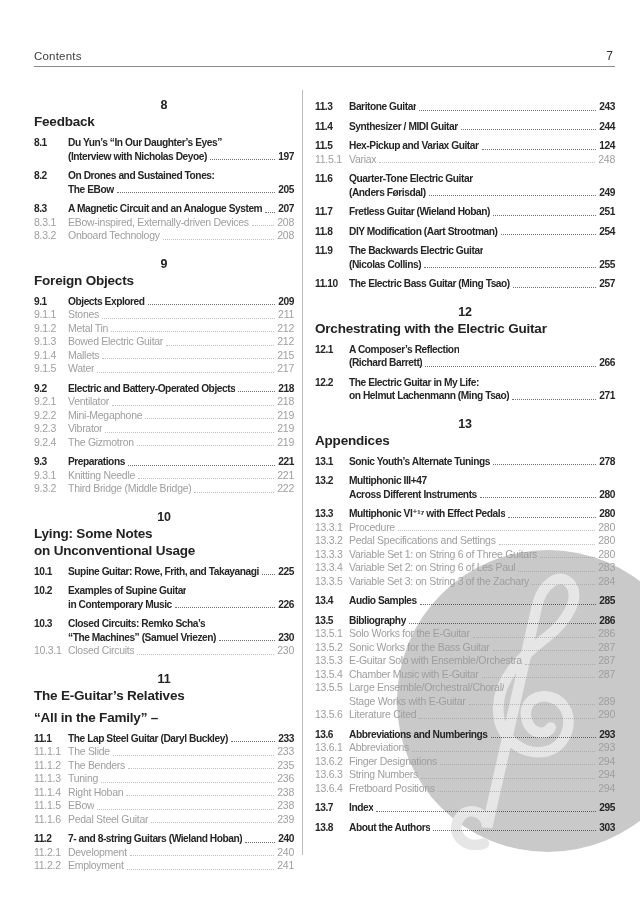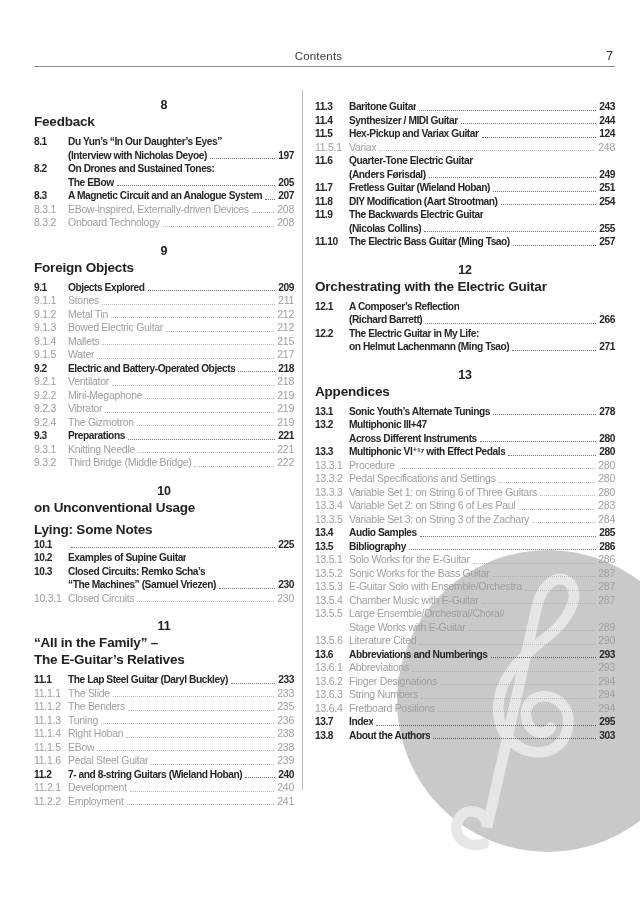--- a/index.html
+++ b/index.html
@@ -17,21 +17,21 @@
   }
   .wm-clef { position:absolute; left:452px; top:548px; width:132px; height:308px;
     transform:rotate(7deg); }
   .wm-clef path { fill:none; stroke:#e6e6e6; stroke-width:9; stroke-linecap:round; }
   
   .hdr {
     position:absolute; z-index:1; left:34px; right:25px; top:50px; height:16px;
     border-bottom:1px solid #8a8a8a;
   }
   .hdr-title {
-    position:absolute; left:0; right:12px; text-align:center;
+    position:absolute; left:0; right:12px; text-align:left;
     font-size:11.5px; color:#3c3c3c; letter-spacing:.2px;
   }
   .hdr-page { position:absolute; right:2px; top:-1px; font-size:12px; color:#2f2f2f; }
   
   .cols { position:absolute; z-index:1; left:34px; top:84px; display:flex; align-items:stretch; }
   .col  { display:block; }
   .col.c0 { width:260px; }
   .col.c1 { width:300px; }
   .divider { width:1px; background:#bcbcbc; margin:6px 12px 18px 8px; }
   
@@ -43,21 +43,21 @@
     text-align:left; font-weight:bold; font-size:13.5px; line-height:17px;
     color:#222; letter-spacing:-.2px;
   }
   .ch-title.last { margin-bottom:5px; }
   
   .row {
     display:flex; align-items:baseline;
     font-size:10.5px; line-height:13.5px; letter-spacing:-.28px;
     white-space:nowrap;
   }
-  .row.first { }
+  .row.first { margin-top:6px; }
   .col > .row:first-child { margin-top:16px; }
   .row .num { flex:none; width:34px; }
   .row .txt { flex:0 1 auto; min-width:0; overflow:hidden; }
   .row .dots {
     flex:1 1 4px; min-width:0; align-self:flex-end;
     border-bottom:1.5px dotted currentColor; opacity:.65;
     margin:0 3px 3px 3px; height:0;
   }
   .row .pg { flex:none; }
   .row.l1 { color:#262626; }
@@ -203,50 +203,57 @@
           <span class="dots"></span>
           <span class="pg">221</span>
         </span>
         <span class="row l2">
           <span class="num">9.3.2</span>
           <span class="txt">Third Bridge (Middle Bridge)</span>
           <span class="dots"></span>
           <span class="pg">222</span>
         </span>
         <div class="ch-num">10</div>
+        <div class="ch-title">Lying: Some Notes</div>
         <div class="ch-title last">on Unconventional Usage</div>
-        <div class="ch-title">Lying: Some Notes</div>
         <span class="row l1 first">
           <span class="num">10.1</span>
+          <span class="txt">Supine Guitar: Rowe, Frith, and Takayanagi</span>
           <span class="dots"></span>
           <span class="pg">225</span>
         </span>
         <span class="row l1 first">
           <span class="num">10.2</span>
           <span class="txt">Examples of Supine Guitar</span>
         </span>
+        <span class="row l1">
+          <span class="num"></span>
+          <span class="txt">in Contemporary Music</span>
+          <span class="dots"></span>
+          <span class="pg">226</span>
+        </span>
         <span class="row l1 first">
           <span class="num">10.3</span>
           <span class="txt">Closed Circuits: Remko Scha’s</span>
         </span>
         <span class="row l1">
           <span class="num"></span>
           <span class="txt">“The Machines” (Samuel Vriezen)</span>
           <span class="dots"></span>
           <span class="pg">230</span>
         </span>
         <span class="row l2">
           <span class="num">10.3.1</span>
           <span class="txt">Closed Circuits</span>
           <span class="dots"></span>
           <span class="pg">230</span>
         </span>
         <div class="ch-num">11</div>
+        <div class="ch-title last">The E-Guitar’s Relatives</div>
         <div class="ch-title">“All in the Family” –</div>
-        <div class="ch-title last">The E-Guitar’s Relatives</div>
         <span class="row l1 first">
           <span class="num">11.1</span>
           <span class="txt">The Lap Steel Guitar (Daryl Buckley)</span>
           <span class="dots"></span>
           <span class="pg">233</span>
         </span>
         <span class="row l2">
           <span class="num">11.1.1</span>
           <span class="txt">The Slide</span>
           <span class="dots"></span>

